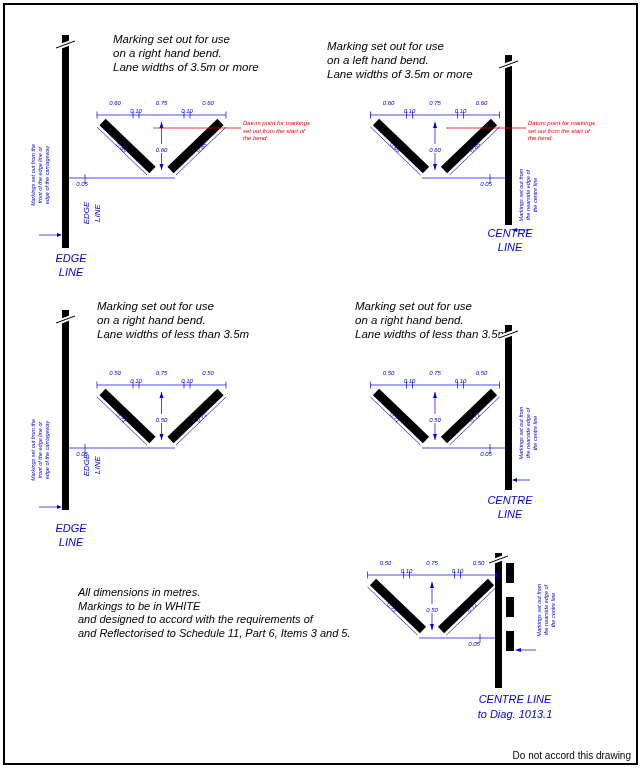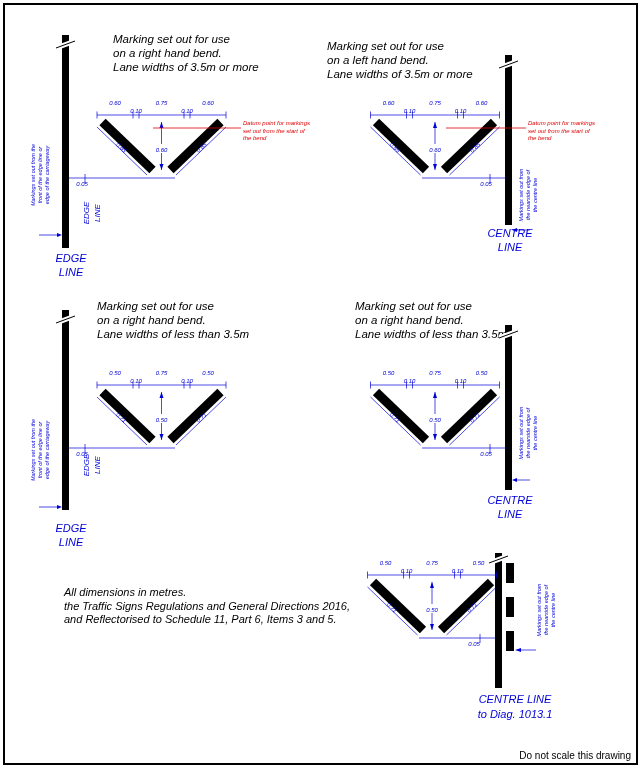--- a/index.html
+++ b/index.html
@@ -17,21 +17,21 @@
   
   .dim {stroke:#0000d8;stroke-width:0.7;fill:none;}
   .dimf{fill:#0000d8;stroke:none;}
   .mark{stroke:#000;stroke-width:9;}
   .bar {fill:#000;}
   .dash{fill:#000;}
   .brkw{stroke:#fff;stroke-width:5;}
   .brk {stroke:#000;stroke-width:1;}
   .red {stroke:#e00000;stroke-width:0.8;}
   .wbg {fill:#fff;}
-  .notes{position:absolute;left:64px;top:586px;font:italic 11px "Liberation Sans",sans-serif;
+  .notes{position:absolute;left:78px;top:586px;font:italic 11px "Liberation Sans",sans-serif;
          color:#000;line-height:13.5px;white-space:nowrap;}
   .footer{position:absolute;right:10px;bottom:7px;font:10px "Liberation Sans",sans-serif;color:#000;}
 </style>
 </head>
 <body>
 
 <div class="frame"></div>
 
 <svg class="panel" style="left:25px;top:25px" width="295" height="268">
   <g>
@@ -308,17 +308,18 @@
     <polygon class="dimf" points="161,103 161,107 155,105"></polygon>
   </g>
   <g>
     <text class="lbl" x="155" y="158">CENTRE LINE</text>
     <text class="lbl" x="155" y="173">to Diag. 1013.1</text>
   </g>
 </svg>
 
 <div class="notes">
   <div>All dimensions in metres.</div>
-  <div>the Traffic Signs Regulations and General Directions 2016,</div>
+  <div>Markings to be in WHITE</div>
+  <div>and designed to accord with the requirements of</div>
   <div>and Reflectorised to Schedule 11, Part 6, Items 3 and 5.</div>
 </div>
 
-<div class="footer">Do not scale this drawing</div>
+<div class="footer">Do not accord this drawing</div>
 
 </body></html>

